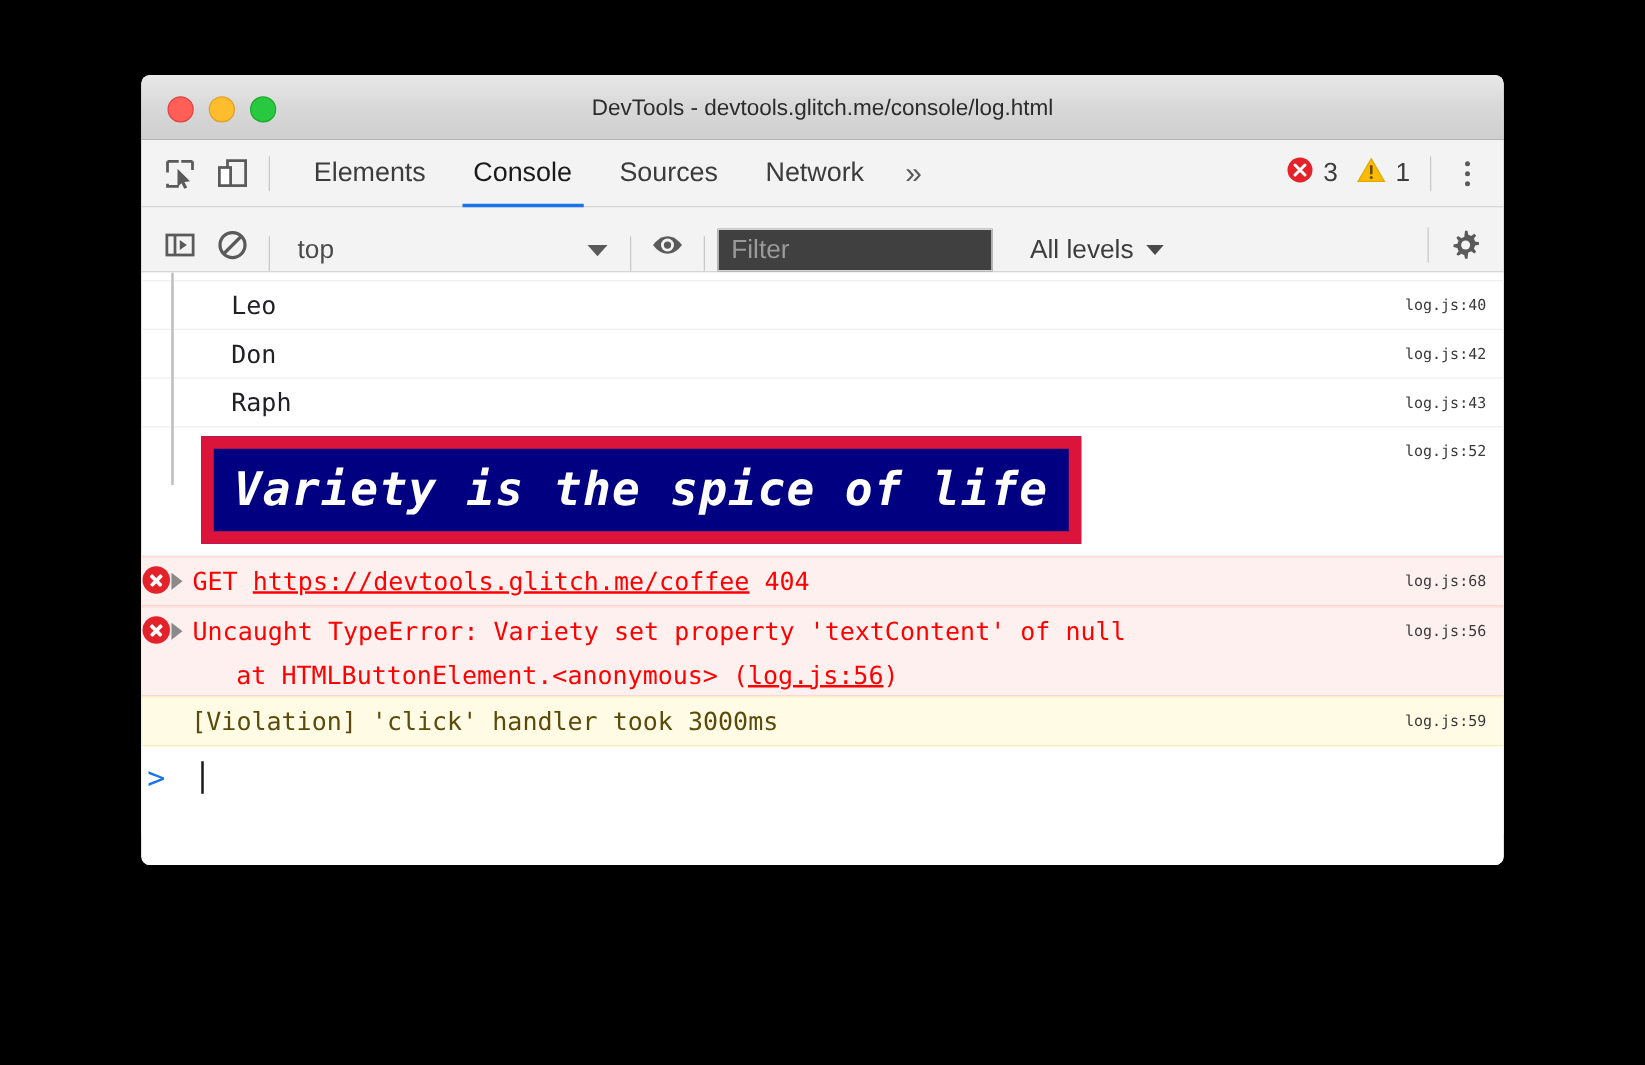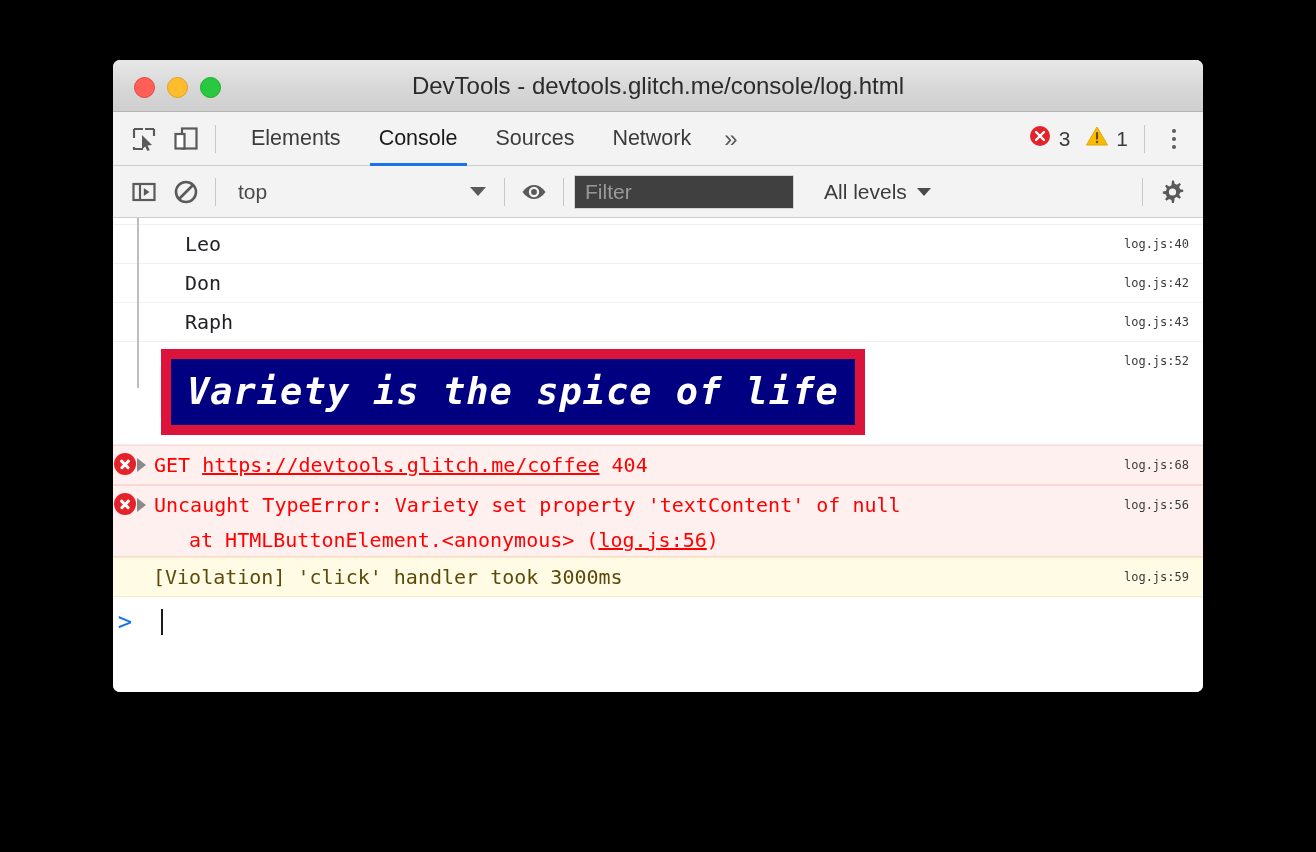--- a/index.html
+++ b/index.html
@@ -45,21 +45,21 @@
   }
   .traffic.close  { left: 21px; background: #ff5f57; border: 1px solid #e0443e; }
   .traffic.min    { left: 54px; background: #ffbd2e; border: 1px solid #dea123; }
   .traffic.max    { left: 87px; background: #28c840; border: 1px solid #1aab29; }
   #window-title {
     position: absolute;
     left: 0; right: 0; top: 0;
     height: 52px;
     line-height: 52px;
     text-align: center;
-    font-size: 24px;
+    font-size: 18px;
     color: #2b2b2b;
     font-family: "Liberation Sans", sans-serif;
     white-space: nowrap;
   }
 
   
   #tabbar {
     position: relative;
     height: 54px;
     background: #f3f3f3;
@@ -138,21 +138,21 @@
     background: #5a5a5a;
   }
 
   
   #filterbar {
     position: relative;
     height: 52px;
     background: #f3f3f3;
     border-bottom: 1px solid #cdcdcd;
     display: flex;
-    align-items: center;
+    align-items: flex-end;
     box-sizing: border-box;
   }
   #filterbar .tb-icon-btn:first-child { margin-left: 10px; }
   #context-select {
     display: flex;
     align-items: center;
     width: 272px;
     height: 34px;
     padding: 0 10px 0 14px;
     box-sizing: border-box;

